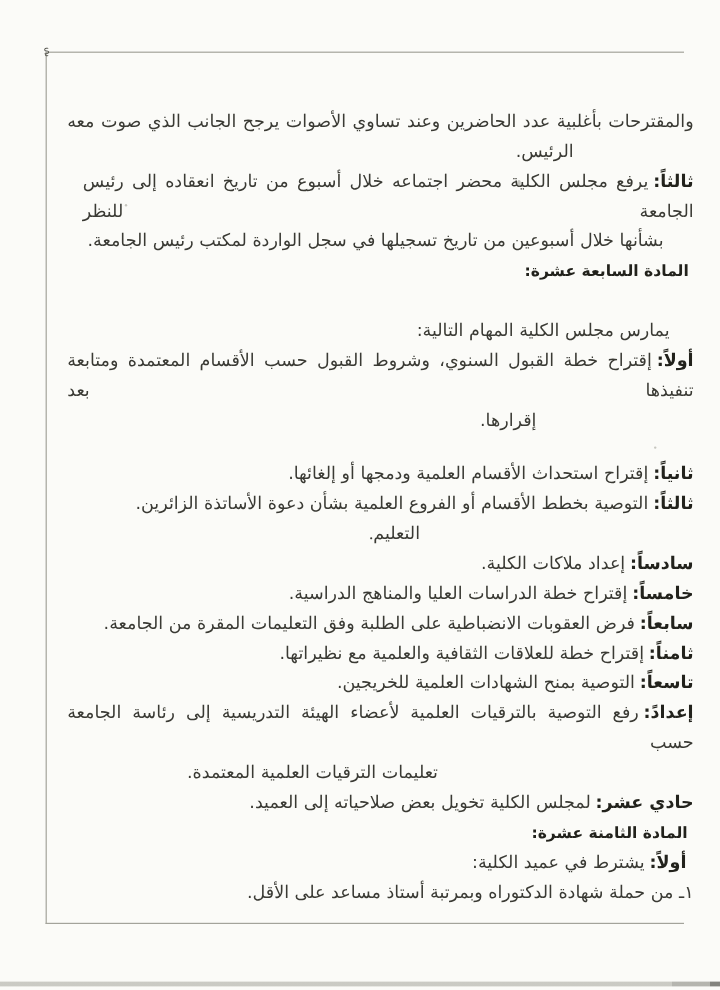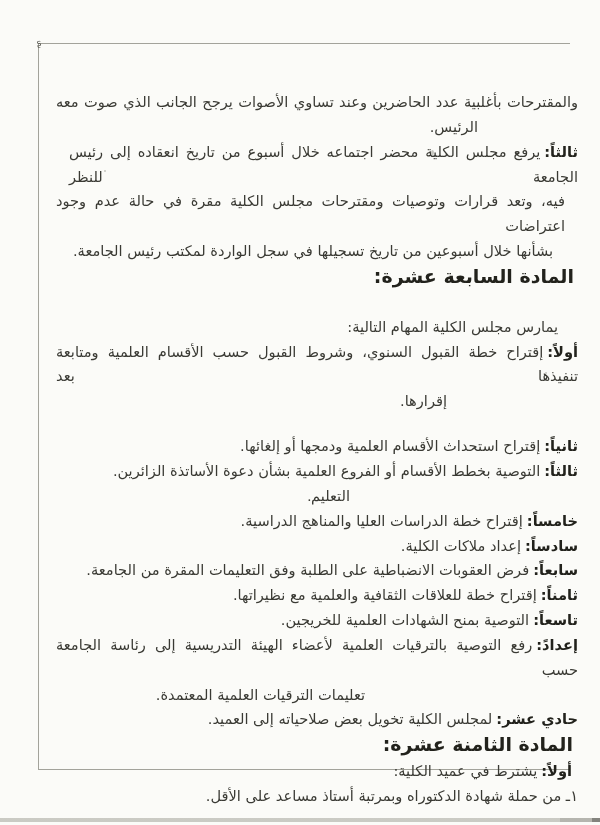--- a/index.html
+++ b/index.html
@@ -39,21 +39,21 @@
     font-size:14.6px;text-align:right;
   }
   .line{
     display:block;line-height:24.85px;white-space:nowrap;
     letter-spacing:0;
   }
   .line.spread{
     white-space:normal;text-align:justify;text-align-last:justify;
   }
   .line .lbl{font-weight:700;color:var(--bold-ink);margin-left:4px;}
-  .line.heading .lbl{font-size:19px;}
+  .line.heading .lbl{font-size:13px;}
   .line .txt{color:var(--ink);}
 </style>
 </head>
 <body>
 
 <div class="page">
 
   <div class="frame"></div>
 
   <div class="corner-mark">ʂ</div>
@@ -61,52 +61,49 @@
   <div class="doc-text">
       <div class="line spread" style="padding-right: 0px;">
     <span class="txt">والمقترحات بأغلبية عدد الحاضرين وعند تساوي الأصوات يرجح الجانب الذي صوت معه</span>
   </div>
       <div class="line" style="padding-right: 100px;">
     <span class="txt">الرئيس.</span>
   </div>
       <div class="line spread" style="padding-right: 0px; margin-left: 13px;">
     <span class="lbl">ثالثاً:</span><span class="txt">يرفع مجلس الكلية محضر اجتماعه خلال أسبوع من تاريخ انعقاده إلى رئيس الجامعة للنظر</span>
   </div>
-      <div class="line spread" style="padding-right: 13px;">
-    <span class="txt">فيه، وتعد قرارات وتوصيات ومقترحات مجلس الكلية مقرة في حالة عدم وجود اعتراضات</span>
-  </div>
       <div class="line" style="padding-right: 25px;">
     <span class="txt">بشأنها خلال أسبوعين من تاريخ تسجيلها في سجل الواردة لمكتب رئيس الجامعة.</span>
   </div>
       <div class="line heading" style="padding-right: 4px;">
     <span class="lbl">المادة السابعة عشرة:</span>
   </div>
       <div class="line" style="padding-right: 20px; margin-top: 24px;">
     <span class="txt">يمارس مجلس الكلية المهام التالية:</span>
   </div>
       <div class="line spread" style="padding-right: 0px;">
-    <span class="lbl">أولاً:</span><span class="txt">إقتراح خطة القبول السنوي، وشروط القبول حسب الأقسام العلمية ومتابعة تنفيذها بعد</span>
+    <span class="lbl">أولاً:</span><span class="txt">إقتراح خطة القبول السنوي، وشروط القبول حسب الأقسام المعتمدة ومتابعة تنفيذها بعد</span>
   </div>
       <div class="line" style="padding-right: 131px;">
     <span class="txt">إقرارها.</span>
   </div>
       <div class="line" style="padding-right: 0px; margin-top: 20px;">
     <span class="lbl">ثانياً:</span><span class="txt">إقتراح استحداث الأقسام العلمية ودمجها أو إلغائها.</span>
   </div>
       <div class="line" style="padding-right: 0px;">
     <span class="lbl">ثالثاً:</span><span class="txt">التوصية بخطط الأقسام أو الفروع العلمية بشأن دعوة الأساتذة الزائرين.</span>
   </div>
       <div class="line" style="padding-right: 228px; font-family: Liberation Serif, serif;">
     <span class="txt">التعليم.</span>
   </div>
       <div class="line" style="padding-right: 0px;">
-    <span class="lbl">خامساً:</span><span class="txt">إقتراح خطة الدراسات العليا والمناهج الدراسية.</span>
+    <span class="lbl">سادساً:</span><span class="txt">إعداد ملاكات الكلية.</span>
   </div>
       <div class="line" style="padding-right: 0px;">
-    <span class="lbl">سادساً:</span><span class="txt">إعداد ملاكات الكلية.</span>
+    <span class="lbl">خامساً:</span><span class="txt">إقتراح خطة الدراسات العليا والمناهج الدراسية.</span>
   </div>
       <div class="line" style="padding-right: 0px; text-align: right;">
     <span class="lbl">سابعاً:</span><span class="txt">فرض العقوبات الانضباطية على الطلبة وفق التعليمات المقرة من الجامعة.</span>
   </div>
       <div class="line" style="padding-right: 0px;">
     <span class="lbl">ثامناً:</span><span class="txt">إقتراح خطة للعلاقات الثقافية والعلمية مع نظيراتها.</span>
   </div>
       <div class="line" style="padding-right: 0px;">
     <span class="lbl">تاسعاً:</span><span class="txt">التوصية بمنح الشهادات العلمية للخريجين.</span>
   </div>

